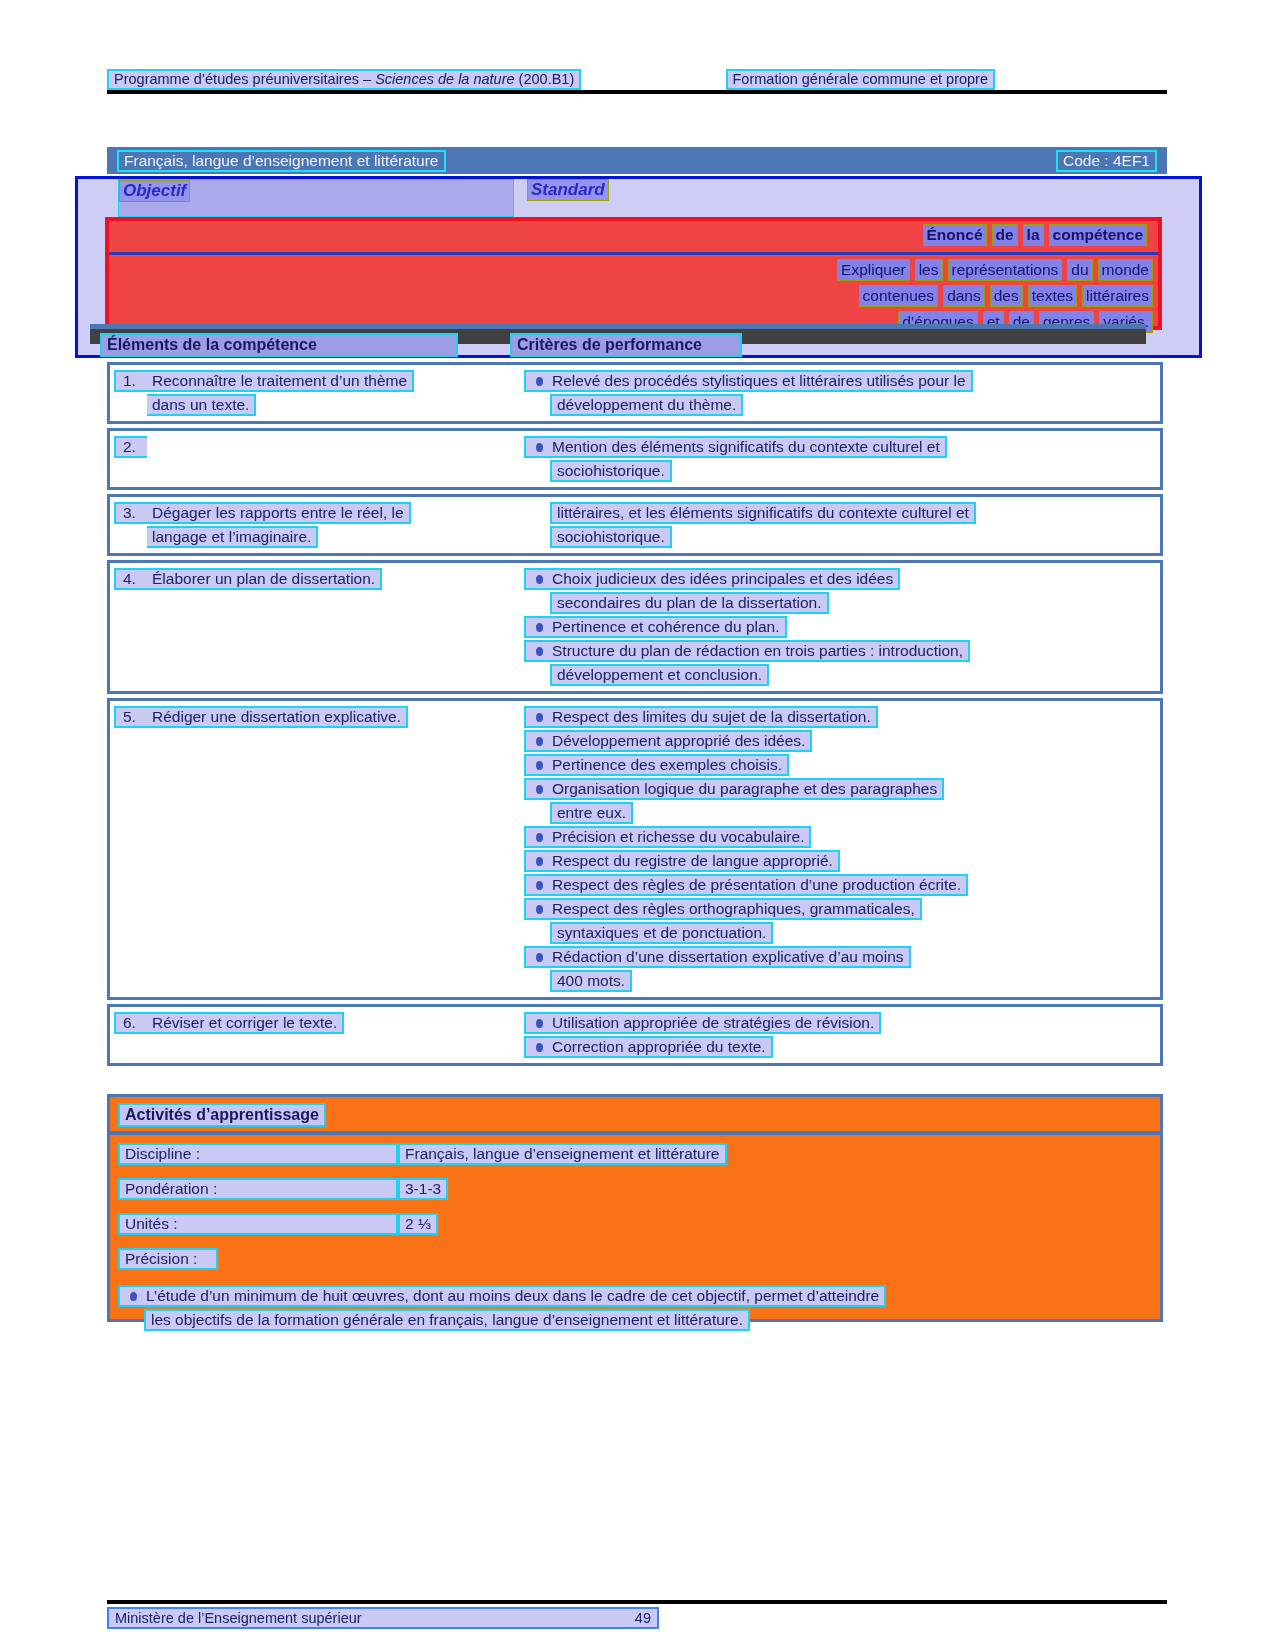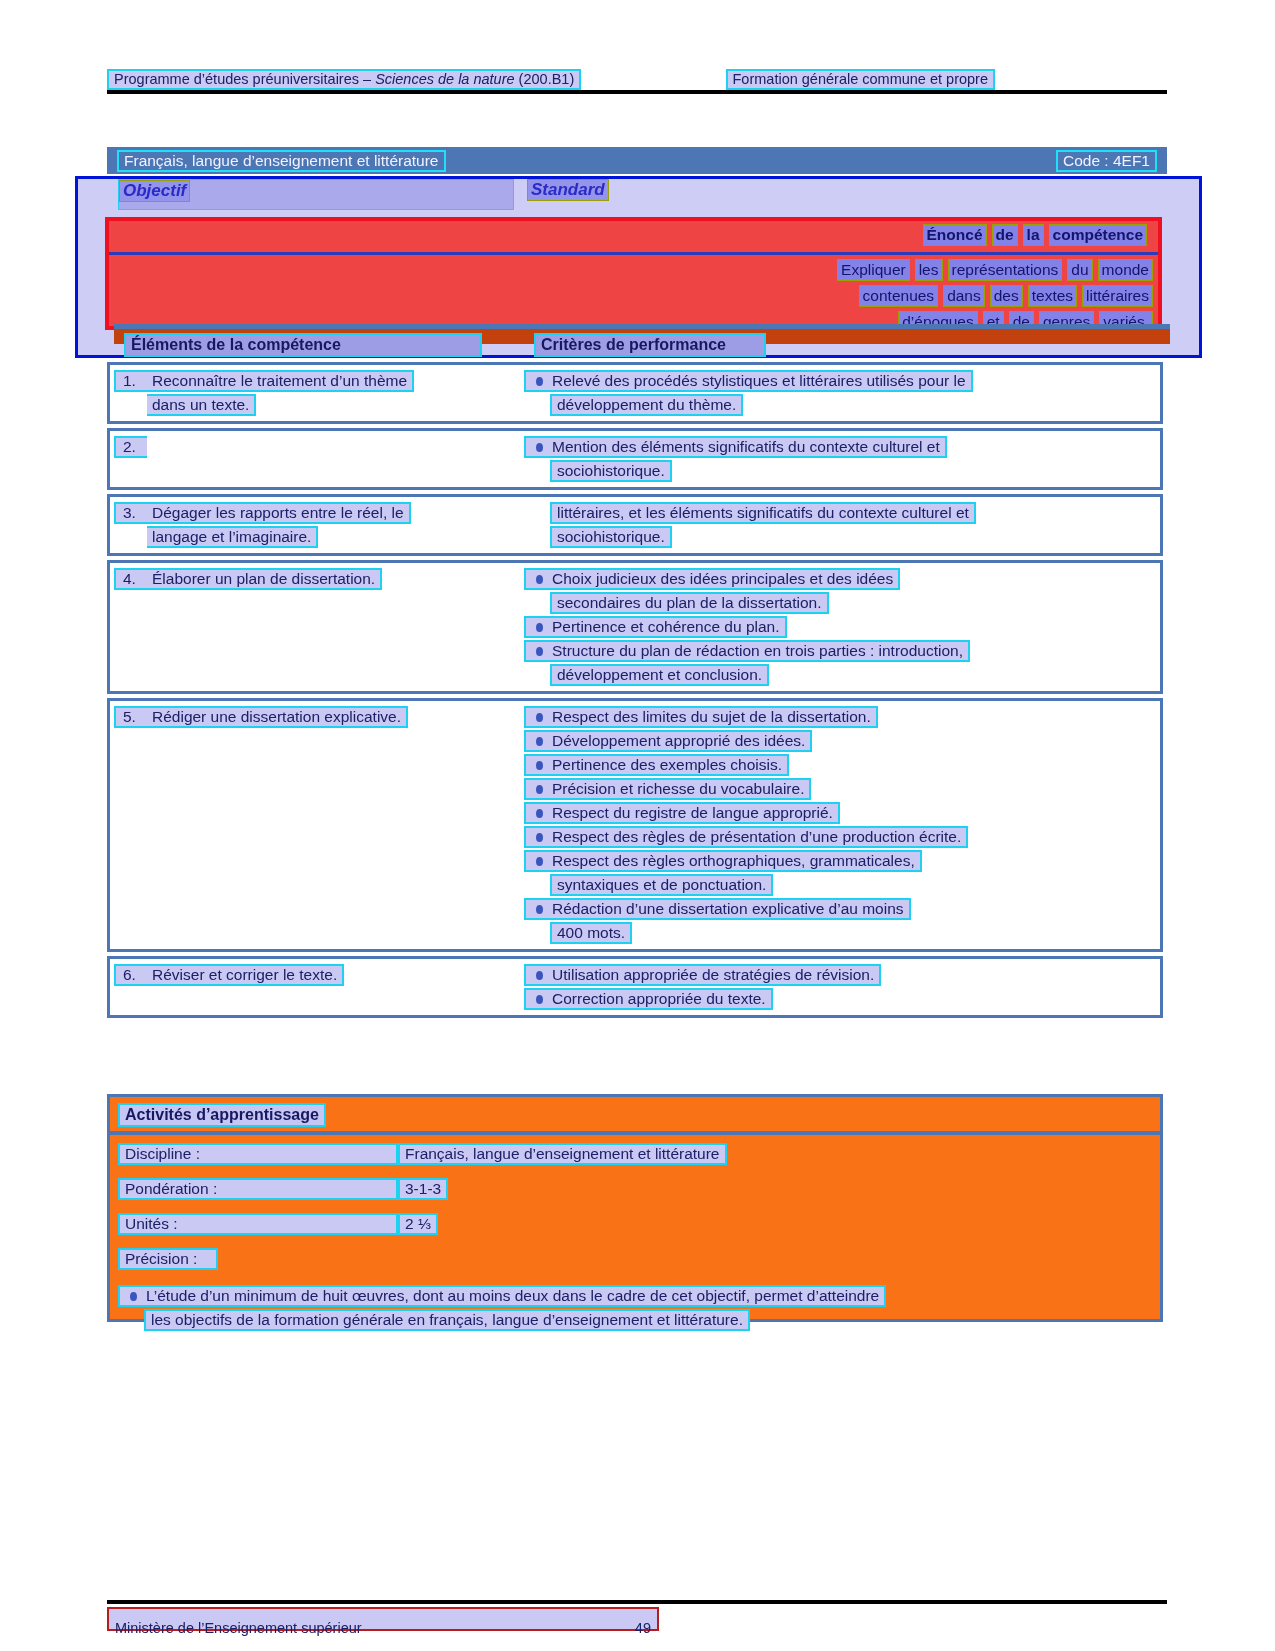--- a/index.html
+++ b/index.html
@@ -13,47 +13,47 @@
   .wchip{display:inline-block;box-sizing:border-box;background:#8282e8;border:1px solid #9aa000;
          padding:0 3px;margin-right:5px;font-size:15.5px;line-height:20px;color:#14146a;white-space:nowrap;}
   .bold{font-weight:bold;}
 
   
   .top-header{position:absolute;left:107px;top:69px;width:888px;display:flex;justify-content:space-between;align-items:flex-end;}
   .top-header .chip{font-size:14.5px;height:21px;line-height:17px;}
   .rule{position:absolute;left:107px;width:1060px;height:4px;background:#000;}
   .rule.top{top:90px;} .rule.bottom{top:1600px;}
   .footer-chip{position:absolute;left:107px;top:1607px;width:552px;display:flex;justify-content:space-between;
-               box-sizing:border-box;background:#c9c9f4;border:2px solid #b91c1c;height:22px;line-height:18px;
-               padding:10px 6px;font-size:14.5px;color:#1c2066;}
+               box-sizing:border-box;background:#c9c9f4;border:2px solid #3b82f6;height:22px;line-height:18px;
+               padding:0 6px;font-size:14.5px;color:#1c2066;}
 
   
   .title-bar{position:absolute;left:107px;top:147px;width:1060px;height:27px;background:#4d76b4;
              display:flex;justify-content:space-between;align-items:center;box-sizing:border-box;padding:0 10px;}
   .title-bar .chip{background:transparent;color:#f2f2ff;border-color:#20e0f8;font-size:15.5px;}
 
   
   .big-box{position:absolute;left:75px;top:176px;width:1127px;height:182px;background:#cdcdf6;
            border:3px solid #0013d8;box-sizing:border-box;}
   .obj-std{position:absolute;left:107px;top:179px;width:1056px;height:26px;}
-  .obj-wide{position:absolute;left:11px;top:0;width:396px;height:31px;box-sizing:border-box;
+  .obj-wide{position:absolute;left:11px;top:0;width:396px;height:38px;box-sizing:border-box;
             background:#a9a9ec;border:1px solid #20d0ee;}
   .obj-word,.std-word{font-style:italic;font-weight:bold;font-size:17px;color:#2a2ac8;background:#9494ea;}
   .std-wrap{position:absolute;left:420px;top:0;}
 
   
   .red-box{position:absolute;left:105px;top:217px;width:1057px;height:113px;box-sizing:border-box;
            background:#ef4444;border:4px solid #ee1020;text-align:right;}
   .red-box .head{padding:3px 6px 2px 6px;border-bottom:3px solid #2a3ab8;}
   .red-box .body{padding:4px 0 0 6px;}
   .red-box .wline{height:26px;}
 
   
-  .band{position:absolute;left:114px;top:324px;width:1056px;height:20px;box-sizing:border-box;
-        background:#c2410c;border-top:5px solid #4d76b4;}
+  .band{position:absolute;left:90px;top:324px;width:1056px;height:20px;box-sizing:border-box;
+        background:#404040;border-top:5px solid #4d76b4;}
   .band .chip{background:#9d9de6;font-weight:bold;font-size:16px;height:24px;line-height:20px;color:#181860;}
   .band .c1{position:absolute;left:10px;top:4px;width:358px;}
   .band .c2{position:absolute;left:420px;top:4px;width:232px;}
 
   
   .tbl{position:absolute;left:107px;top:362px;width:1056px;}
   .trow{box-sizing:border-box;border:3px solid #4d76b4;background:#fff;display:flex;
         padding:5px 4px 3px 4px;margin-bottom:4px;}
   .tcell-left{width:410px;flex:none;display:flex;align-items:flex-start;}
   .rnum{flex:none;width:33px;padding-left:7px;box-sizing:border-box;font-size:15.5px;color:#1c2066;
@@ -189,20 +189,24 @@
           <div class="clines lineblk">
             <div class="chip with-bullet"><span class="cbullet"><i></i></span>Respect des limites du sujet de la dissertation.</div>
           </div>
           <div class="clines lineblk">
             <div class="chip with-bullet"><span class="cbullet"><i></i></span>Développement approprié des idées.</div>
           </div>
           <div class="clines lineblk">
             <div class="chip with-bullet"><span class="cbullet"><i></i></span>Pertinence des exemples choisis.</div>
           </div>
           <div class="clines lineblk">
+            <div class="chip with-bullet"><span class="cbullet"><i></i></span>Organisation logique du paragraphe et des paragraphes</div>
+            <div class="chip" style="margin-left: 26px;">entre eux.</div>
+          </div>
+          <div class="clines lineblk">
             <div class="chip with-bullet"><span class="cbullet"><i></i></span>Précision et richesse du vocabulaire.</div>
           </div>
           <div class="clines lineblk">
             <div class="chip with-bullet"><span class="cbullet"><i></i></span>Respect du registre de langue approprié.</div>
           </div>
           <div class="clines lineblk">
             <div class="chip with-bullet"><span class="cbullet"><i></i></span>Respect des règles de présentation d’une production écrite.</div>
           </div>
           <div class="clines lineblk">
             <div class="chip with-bullet"><span class="cbullet"><i></i></span>Respect des règles orthographiques, grammaticales,</div>

